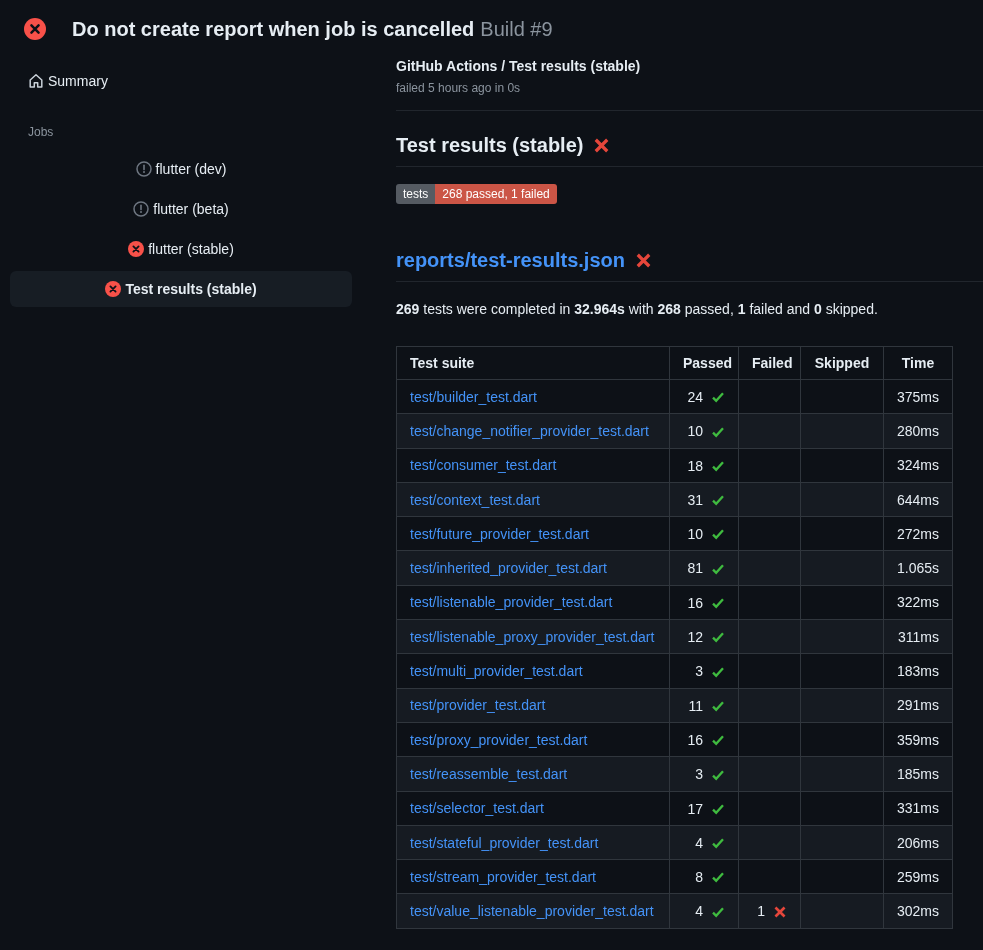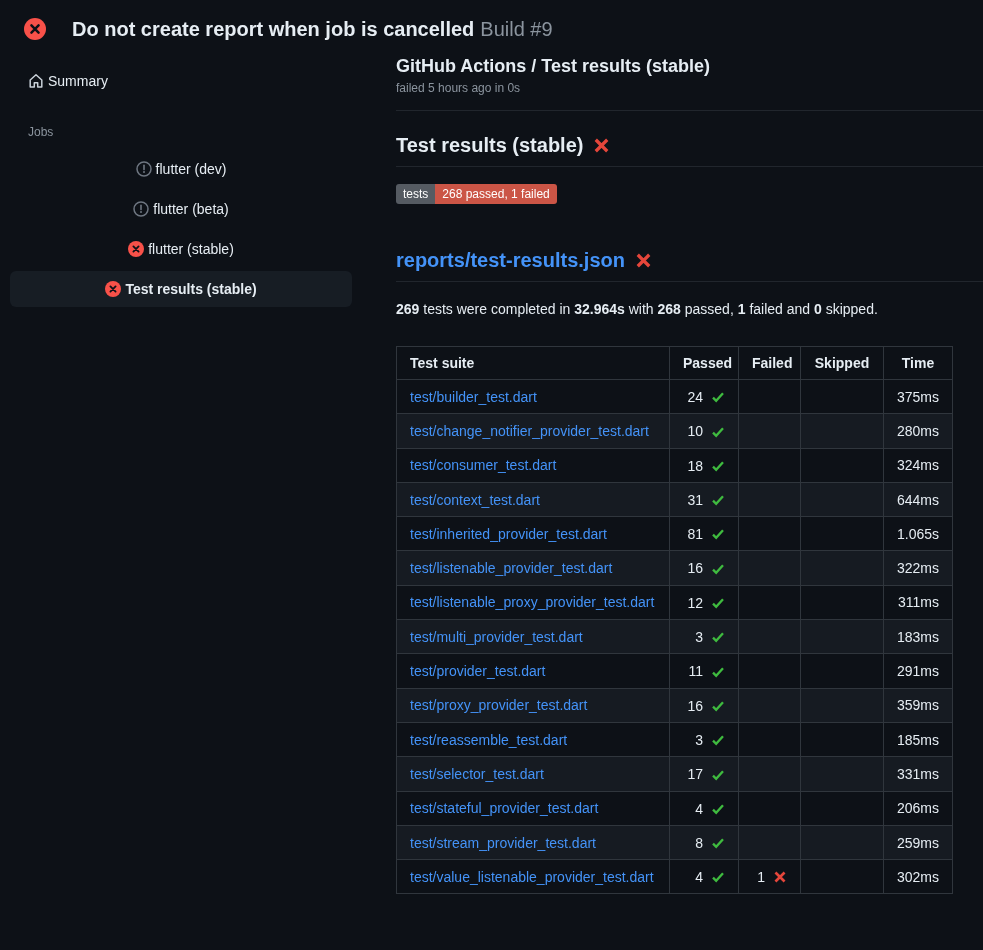--- a/index.html
+++ b/index.html
@@ -28,21 +28,21 @@
   .sidebar{width:372px;flex:0 0 auto;padding:8px 20px 0 10px;}
   .side-item{display:flex;align-items:center;gap:4px;padding:9px 18px;border-radius:6px;cursor:pointer;}
   .side-item .ico{width:16px;height:16px;flex:0 0 auto;display:inline-flex;}
   .side-item .lbl{font-size:14px;color:var(--text);line-height:18px;}
   .side-item.selected{background:var(--pill);}
   .side-item.selected .lbl{font-weight:700;}
   .side-section-label{color:var(--muted);font-size:12px;margin:26px 0 12px 18px;}
   .job-item{margin-bottom:4px;justify-content:center;}
   
   .main{flex:1;padding:2px 0 0 24px;min-width:0;}
-  .breadcrumb{font-weight:700;font-size:18px;line-height:18px;}
+  .breadcrumb{font-weight:700;font-size:14px;line-height:18px;}
   .status-line{color:var(--muted);font-size:12px;margin-top:6px;}
   .rule{border:none;border-top:1px solid var(--border-muted);margin:15px 0 0 0;}
   .section-head{display:flex;align-items:center;gap:10px;margin-top:22px;
     padding-bottom:9px;border-bottom:1px solid var(--border-muted);}
   .section-head h2{font-size:20px;font-weight:700;margin:0;line-height:24px;}
   .x-ico{width:17px;height:17px;flex:0 0 auto;}
   .report-head{margin-top:44px;}
   .report-head h2 a{color:var(--link);text-decoration:none;}
   
   .badge{display:inline-flex;margin-top:17px;border-radius:3px;overflow:hidden;
@@ -206,20 +206,29 @@
           <tr>
             <td class="c-suite"><a href="#">test/context_test.dart</a></td>
             <td class="c-num"><span class="cnt">31 </span><svg class="ck" viewBox="0 0 16 16">
                 <path d="M2.3 8.7l3.6 3.6L13.7 3.8" fill="none" stroke="#3fbb3f" stroke-width="2.7"></path>
               </svg></td>
             <td class="c-num"></td>
             <td class="c-num"></td>
             <td class="c-time">644ms</td>
           </tr>
           <tr>
+            <td class="c-suite"><a href="#">test/future_provider_test.dart</a></td>
+            <td class="c-num"><span class="cnt">10 </span><svg class="ck" viewBox="0 0 16 16">
+                <path d="M2.3 8.7l3.6 3.6L13.7 3.8" fill="none" stroke="#3fbb3f" stroke-width="2.7"></path>
+              </svg></td>
+            <td class="c-num"></td>
+            <td class="c-num"></td>
+            <td class="c-time">272ms</td>
+          </tr>
+          <tr>
             <td class="c-suite"><a href="#">test/inherited_provider_test.dart</a></td>
             <td class="c-num"><span class="cnt">81 </span><svg class="ck" viewBox="0 0 16 16">
                 <path d="M2.3 8.7l3.6 3.6L13.7 3.8" fill="none" stroke="#3fbb3f" stroke-width="2.7"></path>
               </svg></td>
             <td class="c-num"></td>
             <td class="c-num"></td>
             <td class="c-time">1.065s</td>
           </tr>
           <tr>
             <td class="c-suite"><a href="#">test/listenable_provider_test.dart</a></td>

